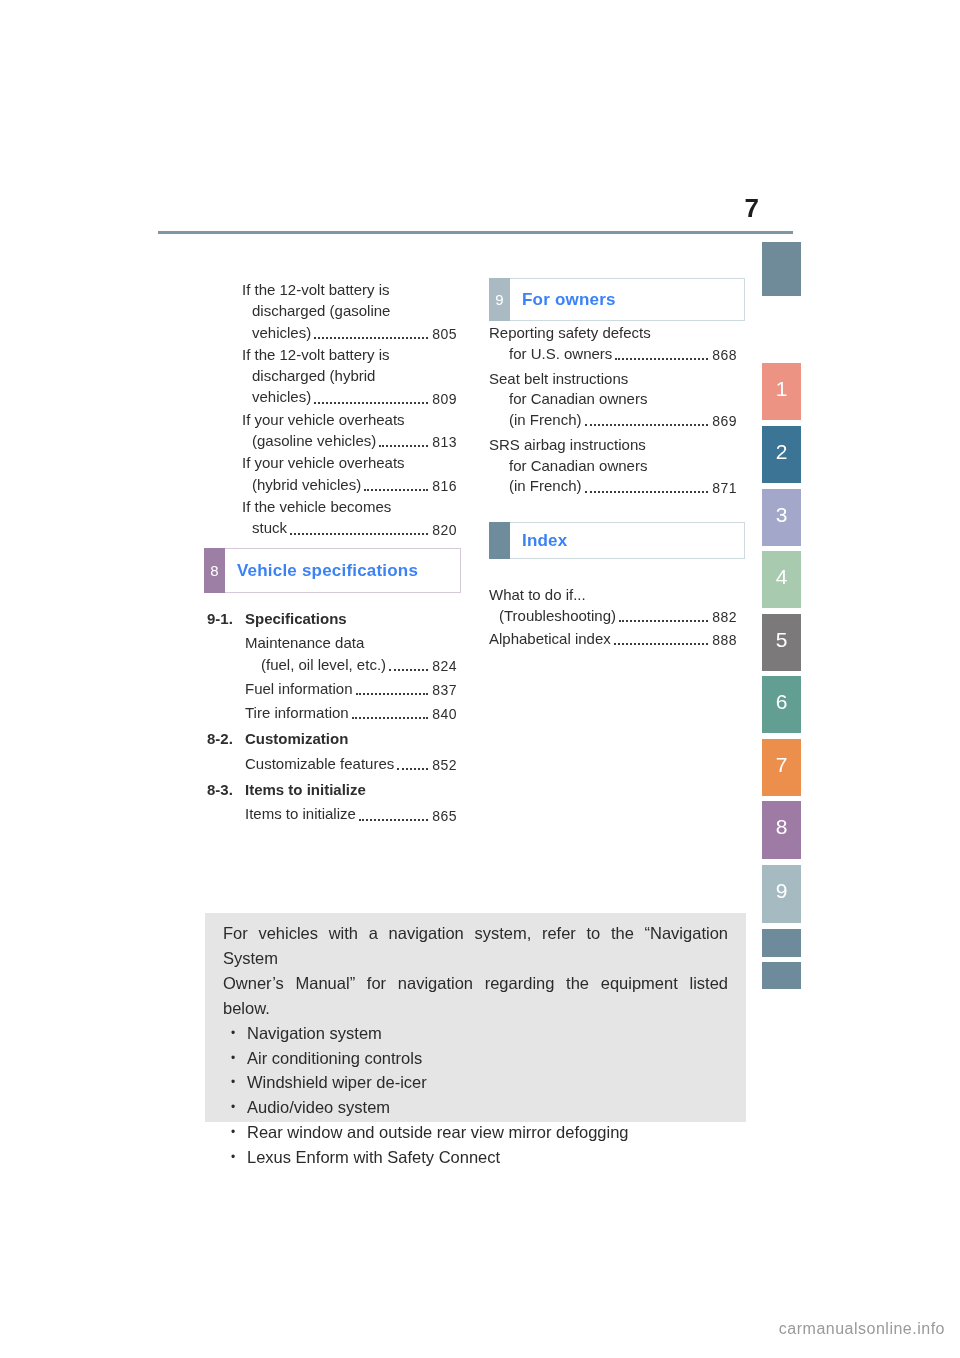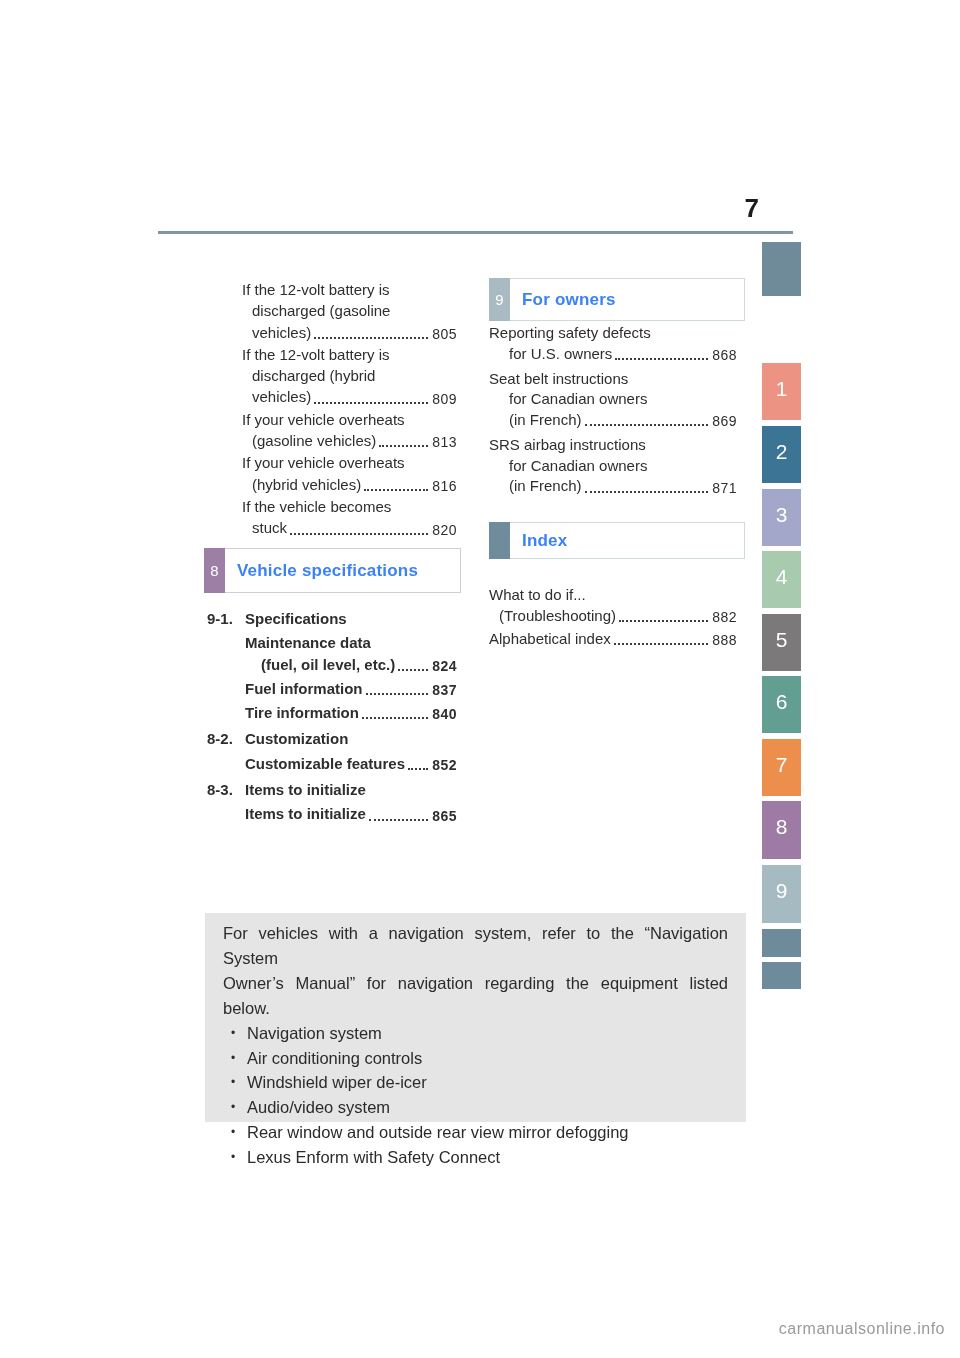--- a/index.html
+++ b/index.html
@@ -35,21 +35,21 @@
   #sec8-box .sec-title{border-color:#d6c9d8;}
   #sec9-box{left:489px; top:278px; width:256px; height:43px;}
   #index-box{left:489px; top:522px; width:256px; height:37px;}
 
   
   #sec8-list{left:207px; top:608px; width:250px;}
   .sub-head{display:flex; font-weight:bold; margin:5px 0 3px 0;}
   .sub-head:first-child{margin-top:0;}
   .sub-num{width:38px; flex:0 0 38px;}
   .sub-items{margin-left:38px;}
-  .sub-items .entry{margin-bottom:3px;font-weight:bold;}
+  .sub-items .entry{margin-bottom:3px;}
   .sub-items .cont{margin-left:16px;}
 
   
   #owner-items{left:489px; top:323px; width:248px; line-height:20.6px;}
   #owner-items .entry{margin-bottom:4.5px;}
   #owner-items .cont{margin-left:20px;}
   #index-items{left:489px; top:584px; width:248px; line-height:21px;}
   #index-items .entry{margin-bottom:2px;}
   #index-items .cont{margin-left:10px;}
 

